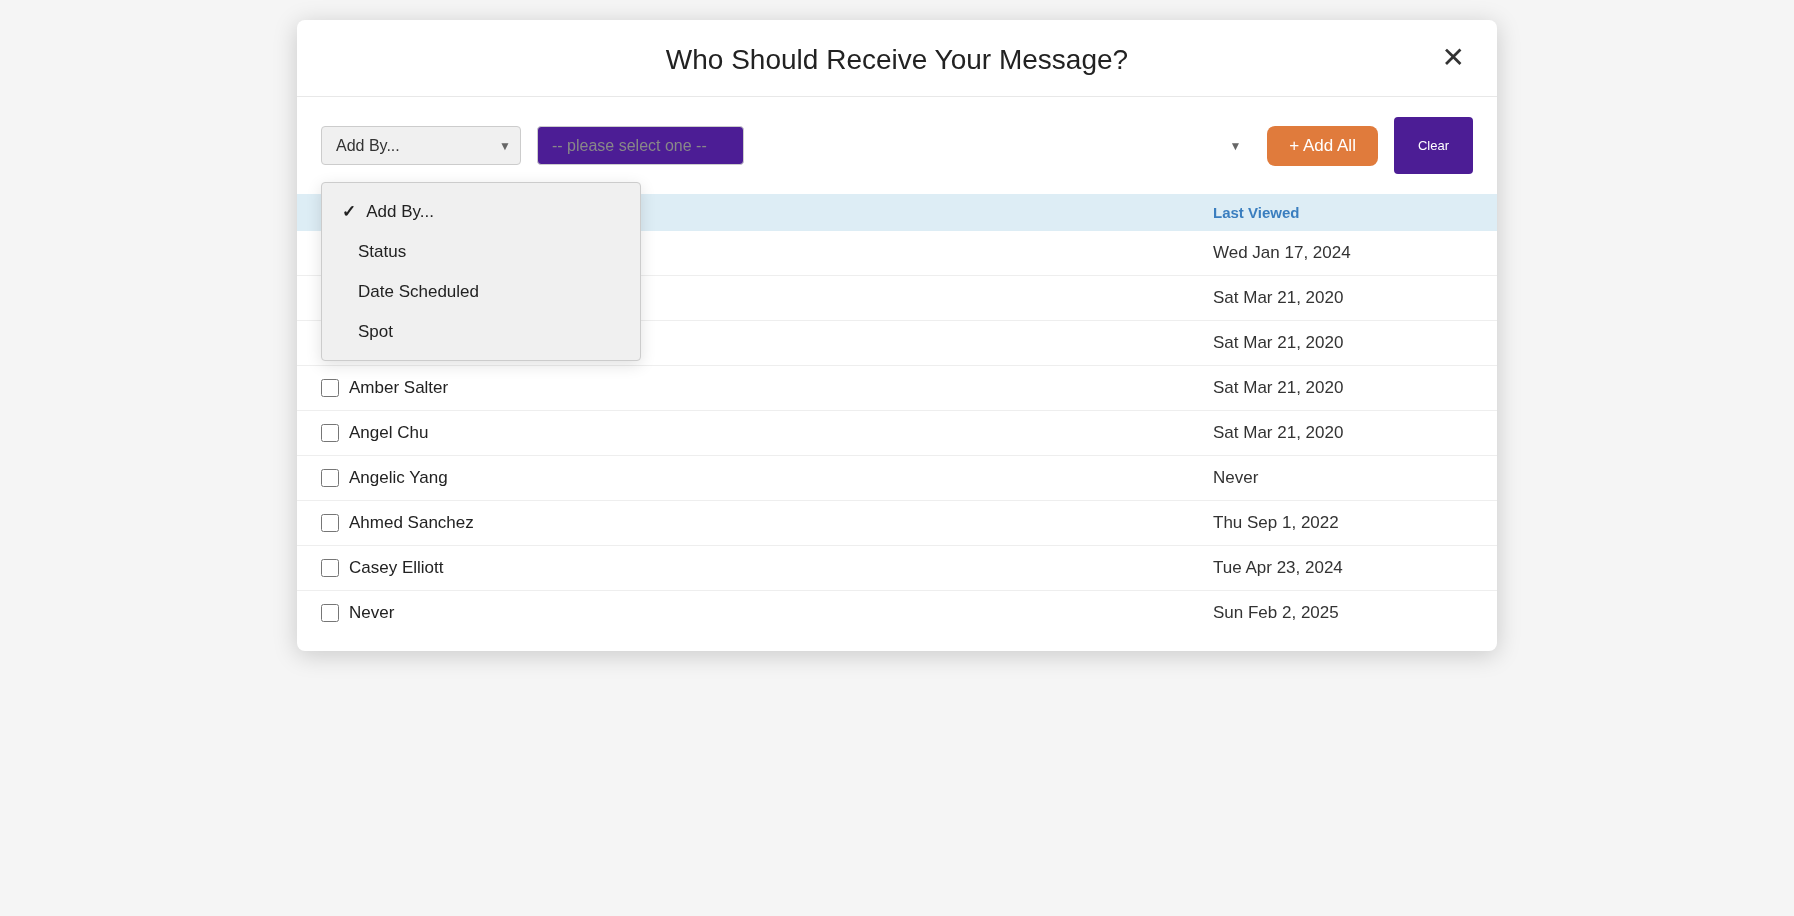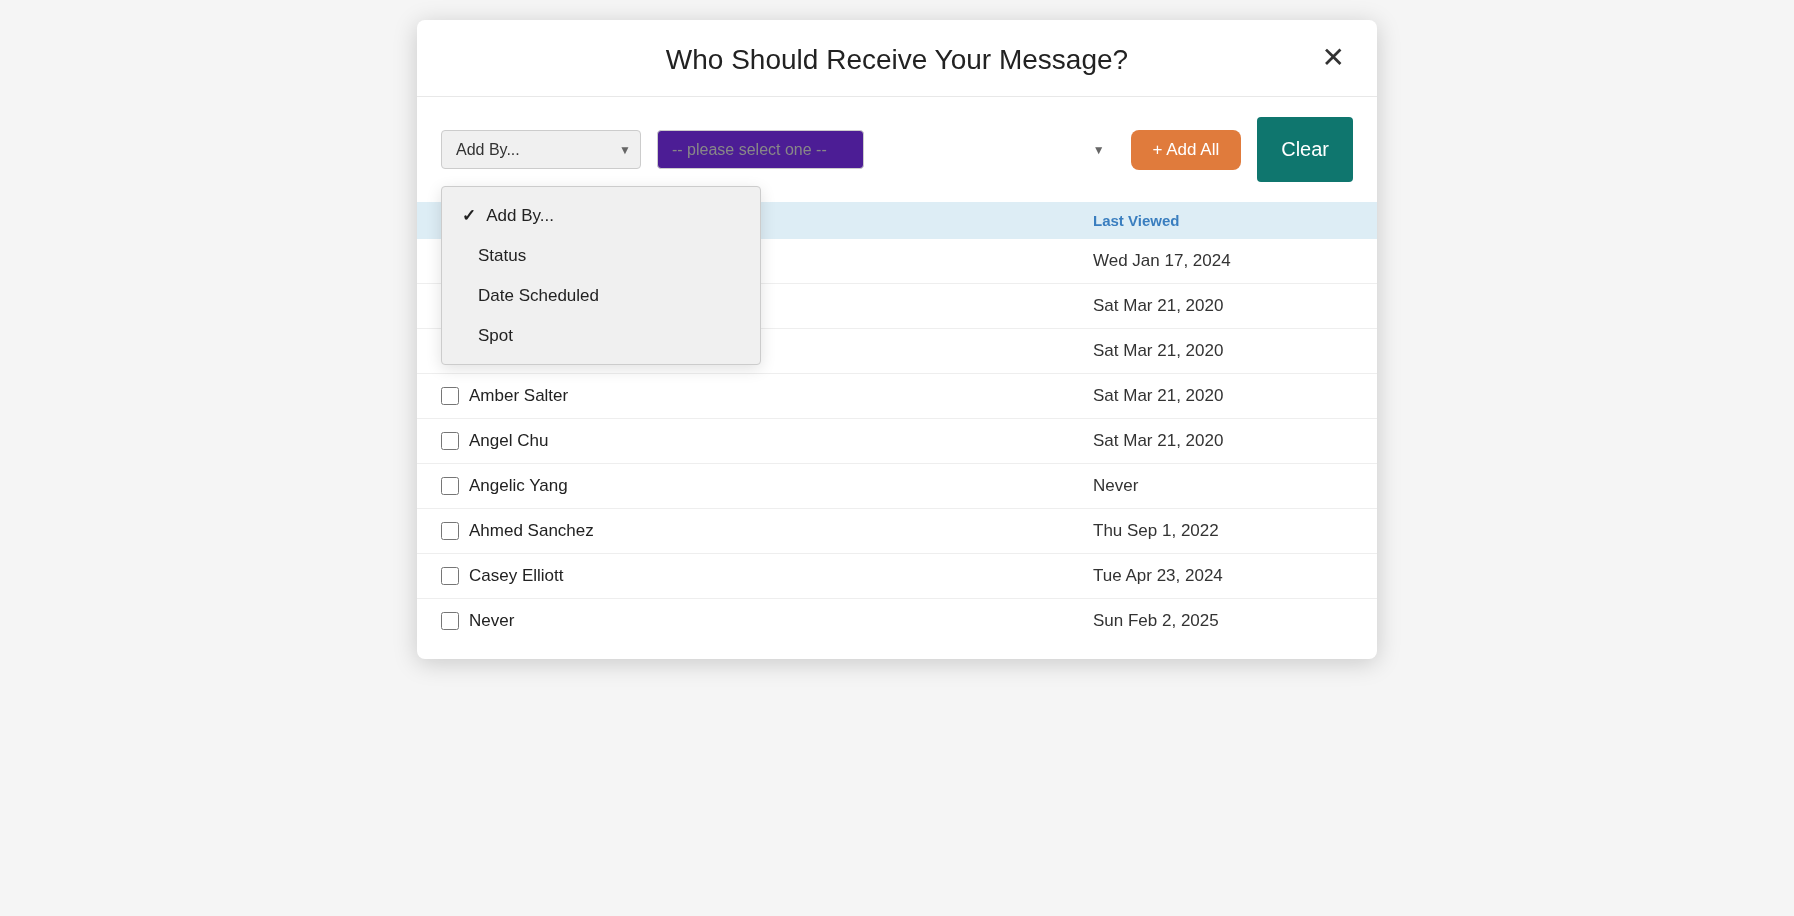--- a/index.html
+++ b/index.html
@@ -10,21 +10,21 @@
       justify-content: center;
       align-items: flex-start;
       min-height: 100vh;
       padding: 20px;
     }
 
     .modal {
       background: #fff;
       border-radius: 8px;
       box-shadow: 0 4px 24px rgba(0,0,0,0.18);
-      width: 960px;
+      width: 1200px;
       max-width: 100%;
       position: relative;
       padding: 0;
     }
 
     .modal-header {
       display: flex;
       align-items: center;
       justify-content: center;
       padding: 24px 40px 20px;
@@ -109,26 +109,26 @@
       font-size: 17px;
       font-weight: 500;
       cursor: pointer;
       white-space: nowrap;
       display: flex;
       align-items: center;
       gap: 6px;
     }
 
     .clear-button {
-      background: #0f766e;
+      background: #4c1d95;
       color: #fff;
       border: none;
       border-radius: 4px;
       padding: 21px 24px;
-      font-size: 20px;
+      font-size: 13px;
       font-weight: 500;
       cursor: pointer;
       white-space: nowrap;
     }
 
     
     .dropdown-menu {
       position: absolute;
       top: 56px;
       left: 0;

